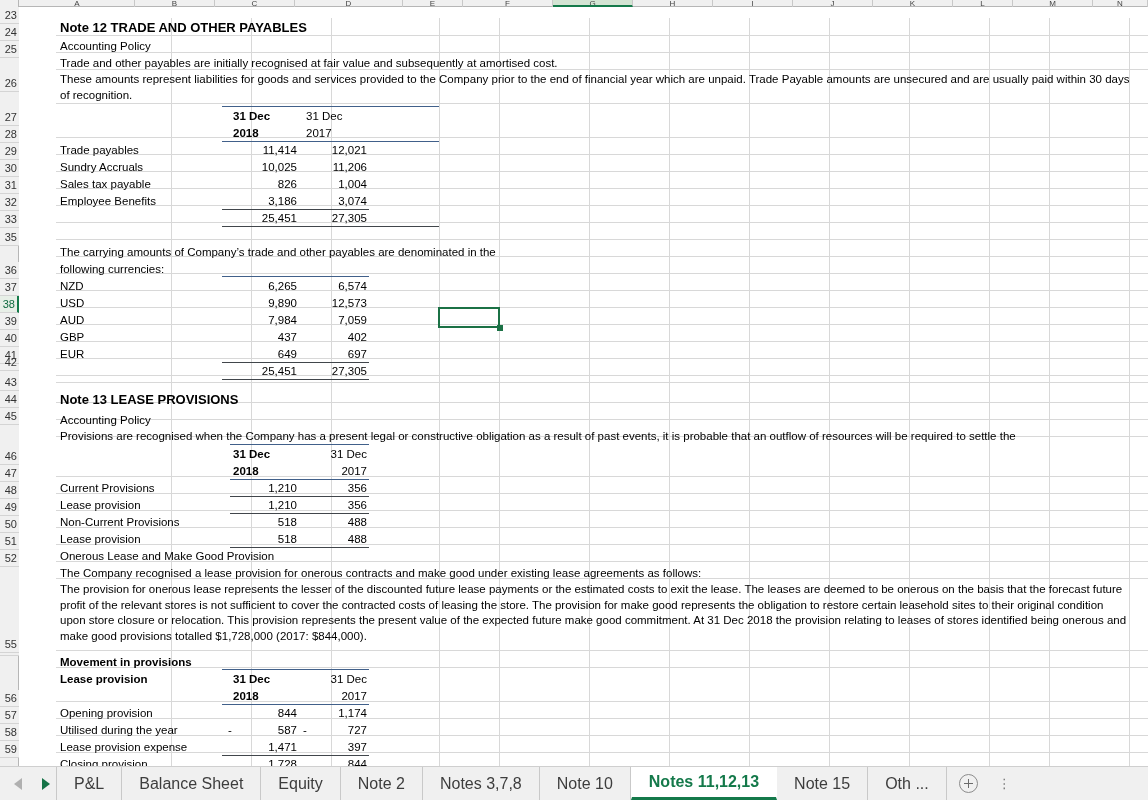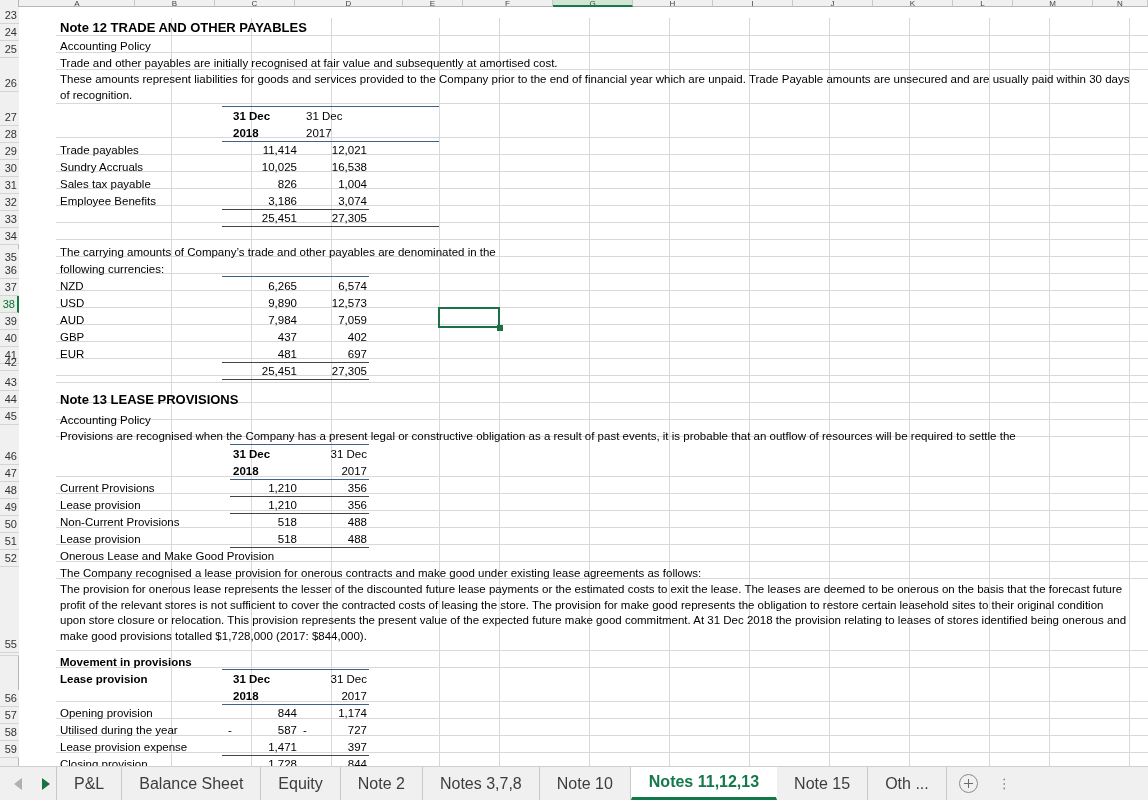--- a/index.html
+++ b/index.html
@@ -219,21 +219,21 @@
       <div class="rh" style="top: 34px; height: 17px;">25</div>
       <div class="rh" style="top: 51px; height: 34px;">26</div>
       <div class="rh" style="top: 85px; height: 34px;">27</div>
       <div class="rh" style="top: 119px; height: 17px;">28</div>
       <div class="rh" style="top: 136px; height: 17px; padding-left: 15px;">29</div>
       <div class="rh" style="top: 153px; height: 17px;">30</div>
       <div class="rh" style="top: 170px; height: 17px;">31</div>
       <div class="rh" style="top: 187px; height: 17px;">32</div>
       <div class="rh" style="top: 204px; height: 17px;">33</div>
       <div class="rh" style="top: 221px; height: 17px;">34</div>
-      <div class="rh" style="top: 242px; height: 17px;">35</div>
+      <div class="rh" style="top: 222px; height: 17px;">35</div>
       <div class="rh" style="top: 255px; height: 17px;">36</div>
       <div class="rh" style="top: 272px; height: 17px; padding-left: 11px;">37</div>
       <div class="rh act" style="top: 289px; height: 17px;">38</div>
       <div class="rh" style="top: 306px; height: 17px;">39</div>
       <div class="rh" style="top: 323px; height: 17px;">40</div>
       <div class="rh" style="top: 340px; height: 17px;">41</div>
       <div class="rh" style="top: 357px; height: 7px;">42</div>
       <div class="rh" style="top: 364px; height: 20px;">43</div>
       <div class="rh" style="top: 384px; height: 17px;">44</div>
       <div class="rh" style="top: 401px; height: 17px;">45</div>
@@ -316,21 +316,21 @@
     <div class="cell b" style="left:175px;top:107px;">2018</div>
     <div class="cell" style="left:248px;top:90px;">31 Dec</div>
     <div class="cell" style="left:248px;top:107px;">2017</div>
 
     <div class="cell" style="left:2px;top:124px;">Trade payables</div>
     <div class="cell r" style="left:168px;top:124px;width:75px;">11,414</div>
     <div class="cell r" style="left:243px;top:124px;width:70px;">12,021</div>
 
     <div class="cell" style="left:2px;top:141px;">Sundry Accruals</div>
     <div class="cell r" style="left:168px;top:141px;width:75px;">10,025</div>
-    <div class="cell r" style="left:243px;top:141px;width:70px;">16,538</div>
+    <div class="cell r" style="left:243px;top:141px;width:70px;">11,206</div>
 
     <div class="cell" style="left:2px;top:158px;">Sales tax payable</div>
     <div class="cell r" style="left:168px;top:158px;width:75px;">826</div>
     <div class="cell r" style="left:243px;top:158px;width:70px;">1,004</div>
 
     <div class="cell" style="left:2px;top:175px;">Employee Benefits</div>
     <div class="cell r" style="left:168px;top:175px;width:75px;">3,186</div>
     <div class="cell r" style="left:243px;top:175px;width:70px;">3,074</div>
 
     <div class="cell r" style="left:168px;top:192px;width:75px;">25,451</div>
@@ -349,21 +349,21 @@
 
     <div class="cell" style="left:2px;top:294px;">AUD</div>
     <div class="cell r" style="left:168px;top:294px;width:75px;">7,984</div>
     <div class="cell r" style="left:243px;top:294px;width:70px;">7,059</div>
 
     <div class="cell" style="left:2px;top:311px;">GBP</div>
     <div class="cell r" style="left:168px;top:311px;width:75px;">437</div>
     <div class="cell r" style="left:243px;top:311px;width:70px;">402</div>
 
     <div class="cell" style="left:2px;top:328px;">EUR</div>
-    <div class="cell r" style="left:168px;top:328px;width:75px;">481</div>
+    <div class="cell r" style="left:168px;top:328px;width:75px;">649</div>
     <div class="cell r" style="left:243px;top:328px;width:70px;">697</div>
 
     <div class="cell r" style="left:168px;top:345px;width:75px;">25,451</div>
     <div class="cell r" style="left:243px;top:345px;width:70px;">27,305</div>
 
     <div class="cell big" style="left:2px;top:374px;">Note 13 LEASE PROVISIONS</div>
     <div class="cell" style="left:2px;top:394px;">Accounting Policy</div>
     <div class="cell" style="left:2px;top:410px;">Provisions are recognised when the Company has a present legal or constructive obligation as a result of past events, it is probable that an outflow of resources will be required to settle the</div>
 
     <div class="cell b" style="left:175px;top:428px;">31 Dec</div>

